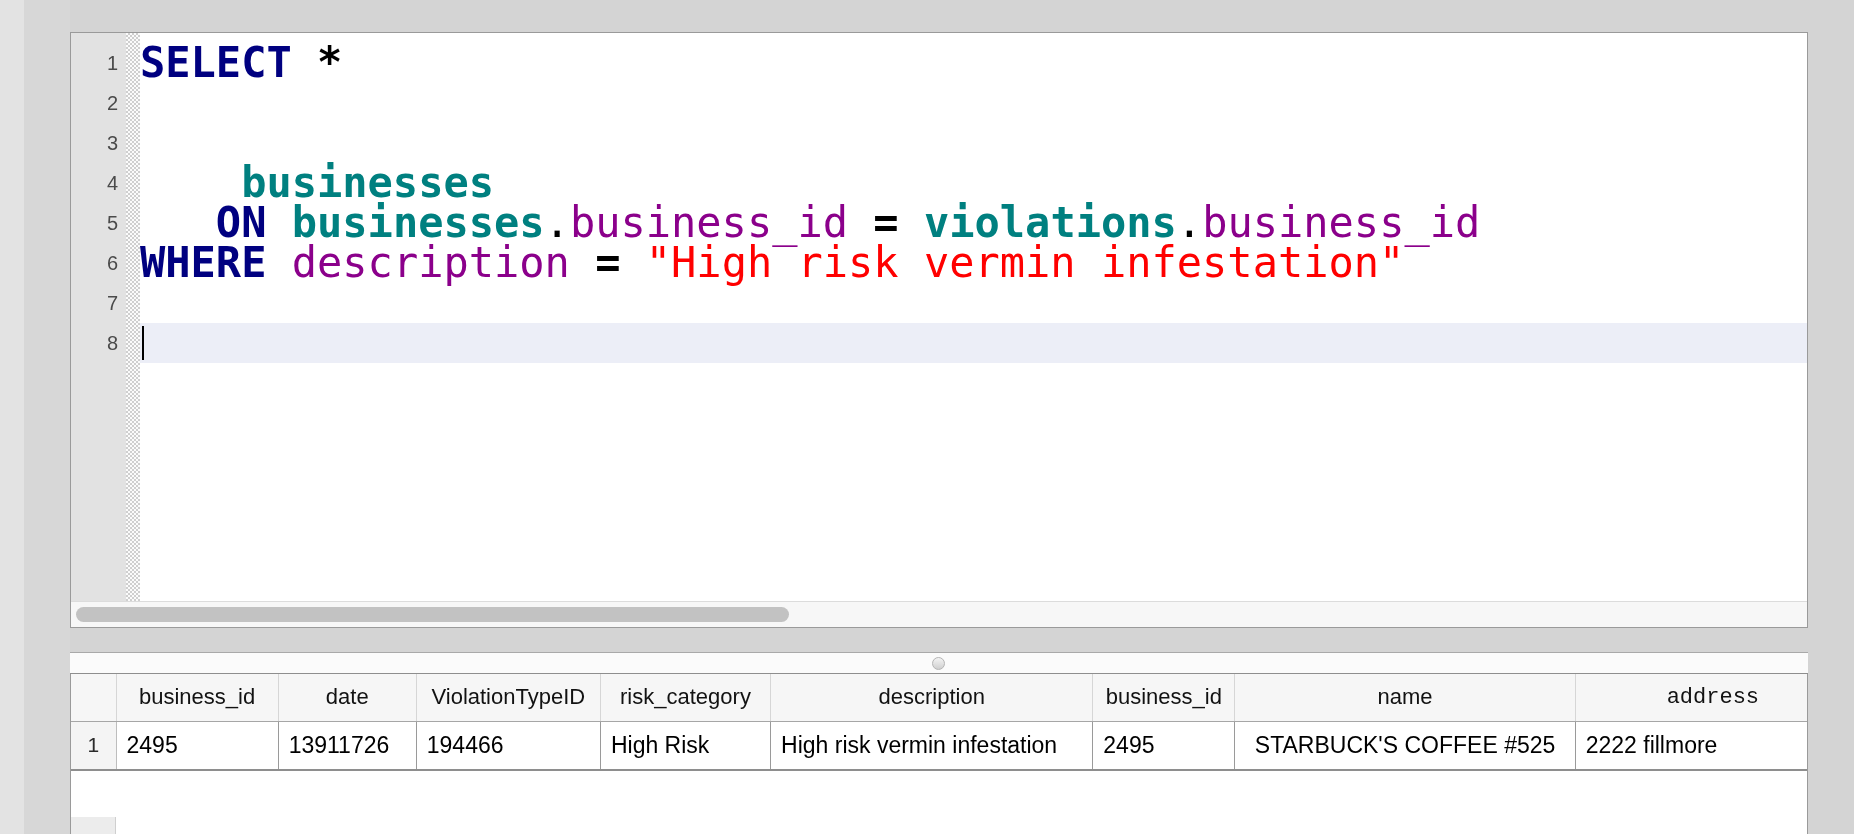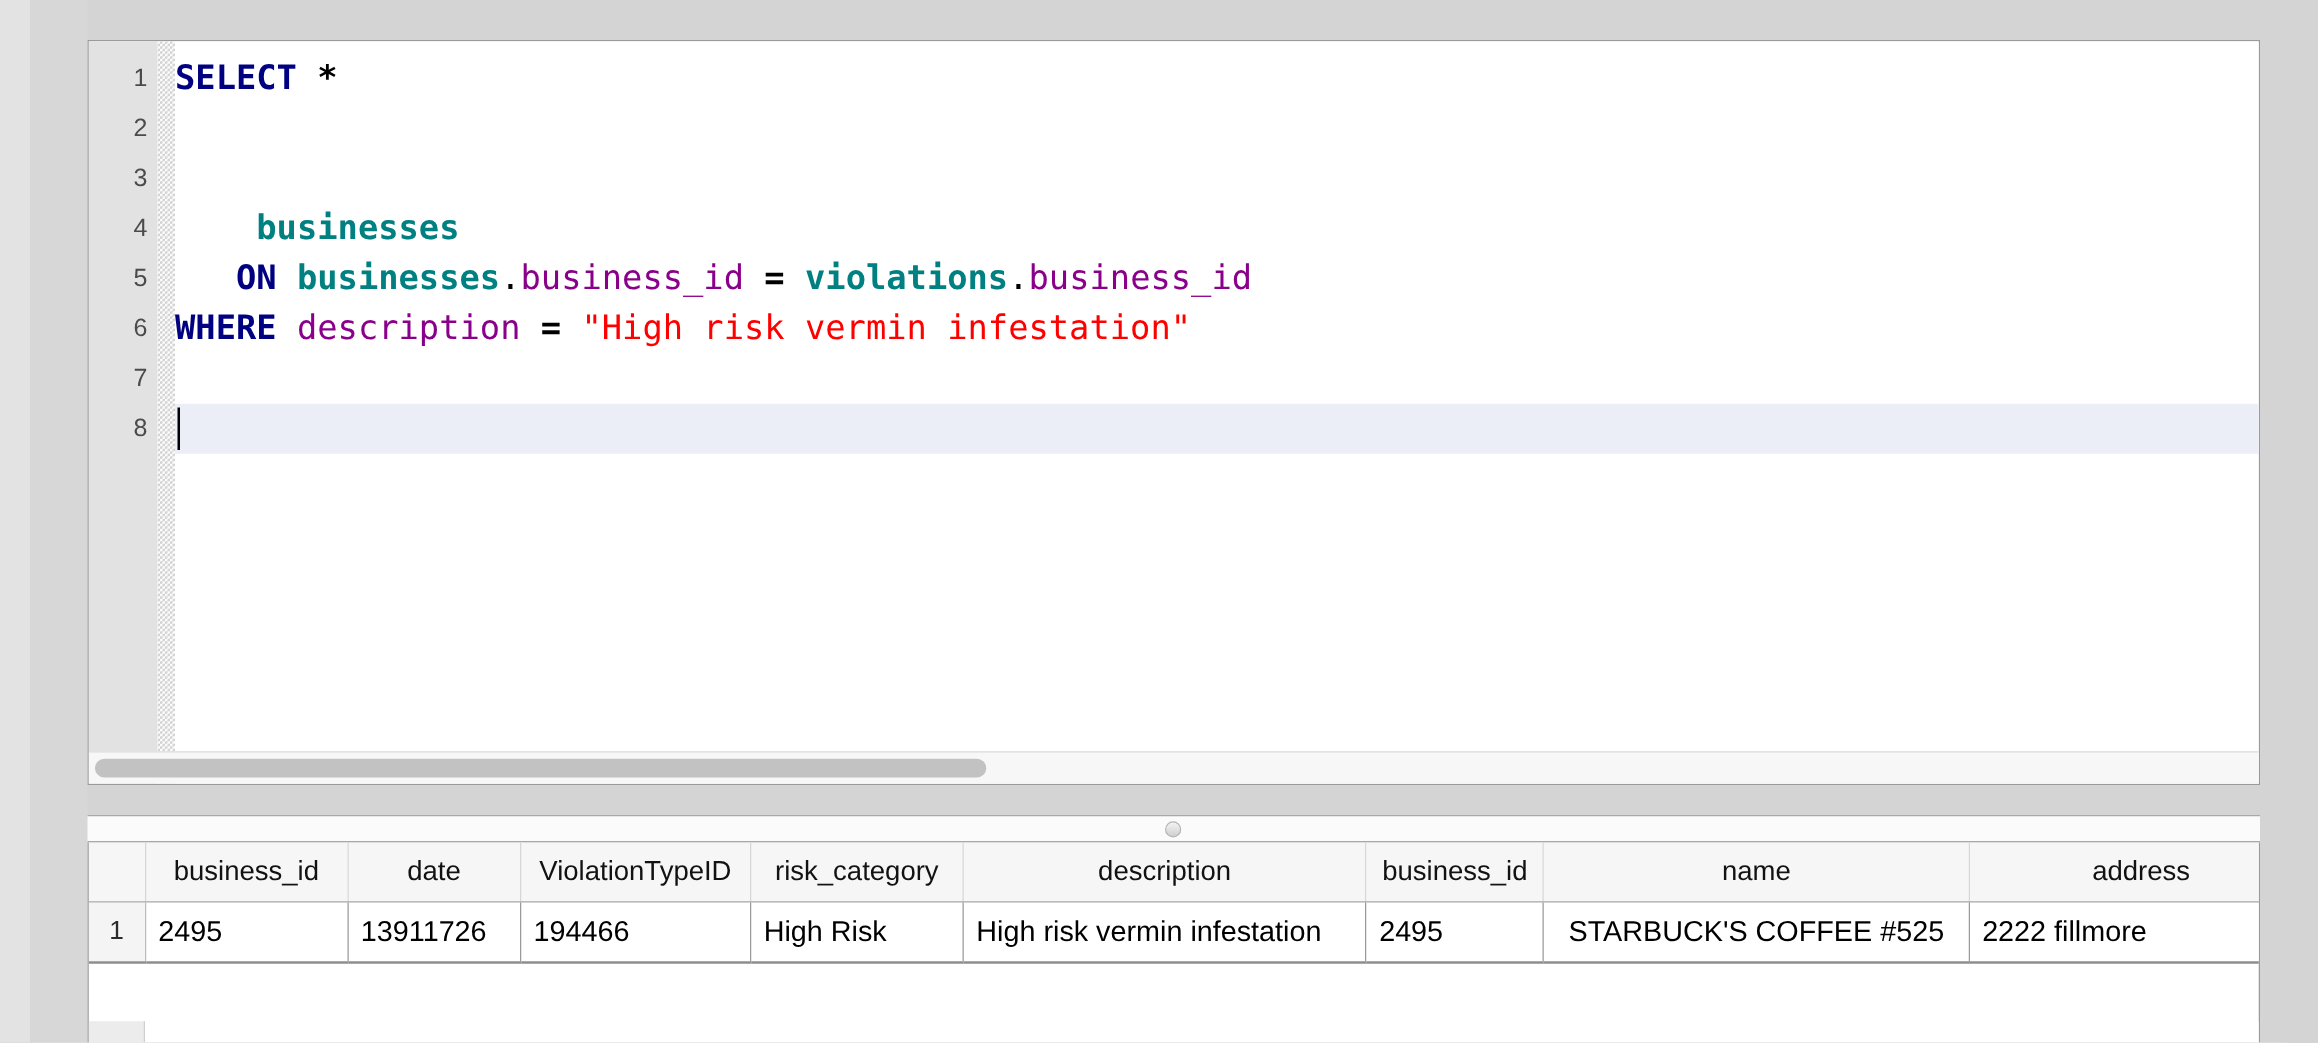--- a/index.html
+++ b/index.html
@@ -86,21 +86,21 @@
     font-family: "Liberation Sans", sans-serif;
     font-size: 20px;
     color: #4b4b4b;
     line-height: 20px;
   }
   .code-line {
     position: absolute;
     left: 0;
     white-space: pre;
     font-family: "DejaVu Sans Mono", monospace;
-    font-size: 27px;
+    font-size: 42px;
     line-height: 40px;
     letter-spacing: 0px;
     height: 40px;
   }
   .code-line-bg {
     position: absolute;
     left: 0; right: 0;
     height: 40px;
     background: #eceef7;
   }
@@ -276,21 +276,21 @@
       <thead>
         <tr>
             <th class="rownum-head" style="width: 45px;"></th>
             <th style="width: 162px;">business_id</th>
             <th style="width: 138px;">date</th>
             <th style="width: 184px;">ViolationTypeID</th>
             <th style="width: 170px;">risk_category</th>
             <th style="width: 322px;">description</th>
             <th style="width: 142px;">business_id</th>
             <th style="width: 340px;">name</th>
-            <th style="width: 275px;">address</th>
+            <th style="width: 275px; font-family: Liberation Mono, monospace;">address</th>
           </tr>
       </thead>
       <tbody>
           <tr>
             <td class="rownum-cell" style="width: 45px;">1</td>
             <td style="width: 162px;">2495</td>
             <td style="width: 138px;">13911726</td>
             <td style="width: 184px;">194466</td>
             <td style="width: 170px;">High Risk</td>
             <td style="width: 322px;">High risk vermin infestation</td>

